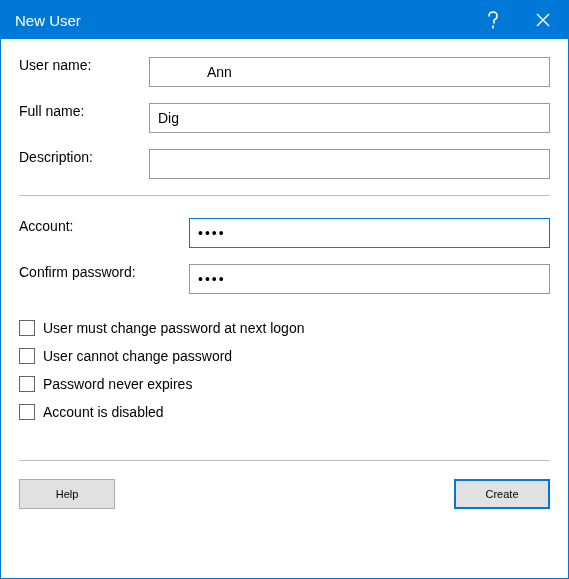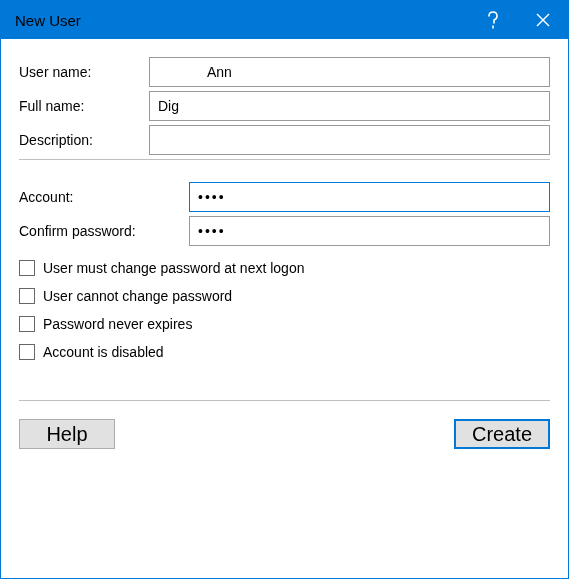--- a/index.html
+++ b/index.html
@@ -8,21 +8,21 @@
     font-family: "Segoe UI", Tahoma, sans-serif;
     font-size: 14px;
     background: #fff;
     width: 569px;
     height: 579px;
     overflow: hidden;
     border: 1px solid #0078d7;
   }
   .titlebar {
     background: #0078d7;
-    color: #000000;
+    color: #ffffff;
     height: 38px;
     display: flex;
     align-items: center;
     padding-left: 14px;
   }
   .titlebar .title {
     font-size: 15px;
     flex: 1;
   }
   .titlebar .tb-btn {
@@ -35,22 +35,21 @@
     font-size: 16px;
   }
   .titlebar .tb-btn svg {
     display: block;
   }
   .content {
     padding: 18px 18px 14px 18px;
   }
   .row {
     display: flex;
-    align-items: center;
-    margin-bottom: 4px;
+    margin-bottom: 16px;
   }
   .row .lbl {
     width: 130px;
     color: #000;
   }
   .row-wide .lbl {
     width: 170px;
   }
   .row .field {
     flex: 1;
@@ -96,21 +95,21 @@
   }
   .btn-row .spacer {
     flex: 1;
   }
   .btn {
     min-width: 96px;
     height: 30px;
     background: #e1e1e1;
     border: 1px solid #adadad;
     font-family: inherit;
-    font-size: 20px;
+    font-size: 11px;
     display: flex;
     align-items: center;
     justify-content: center;
     padding: 0 12px;
   }
   .btn.default {
     border: 2px solid #0078d7;
   }
 </style>
 </head>

